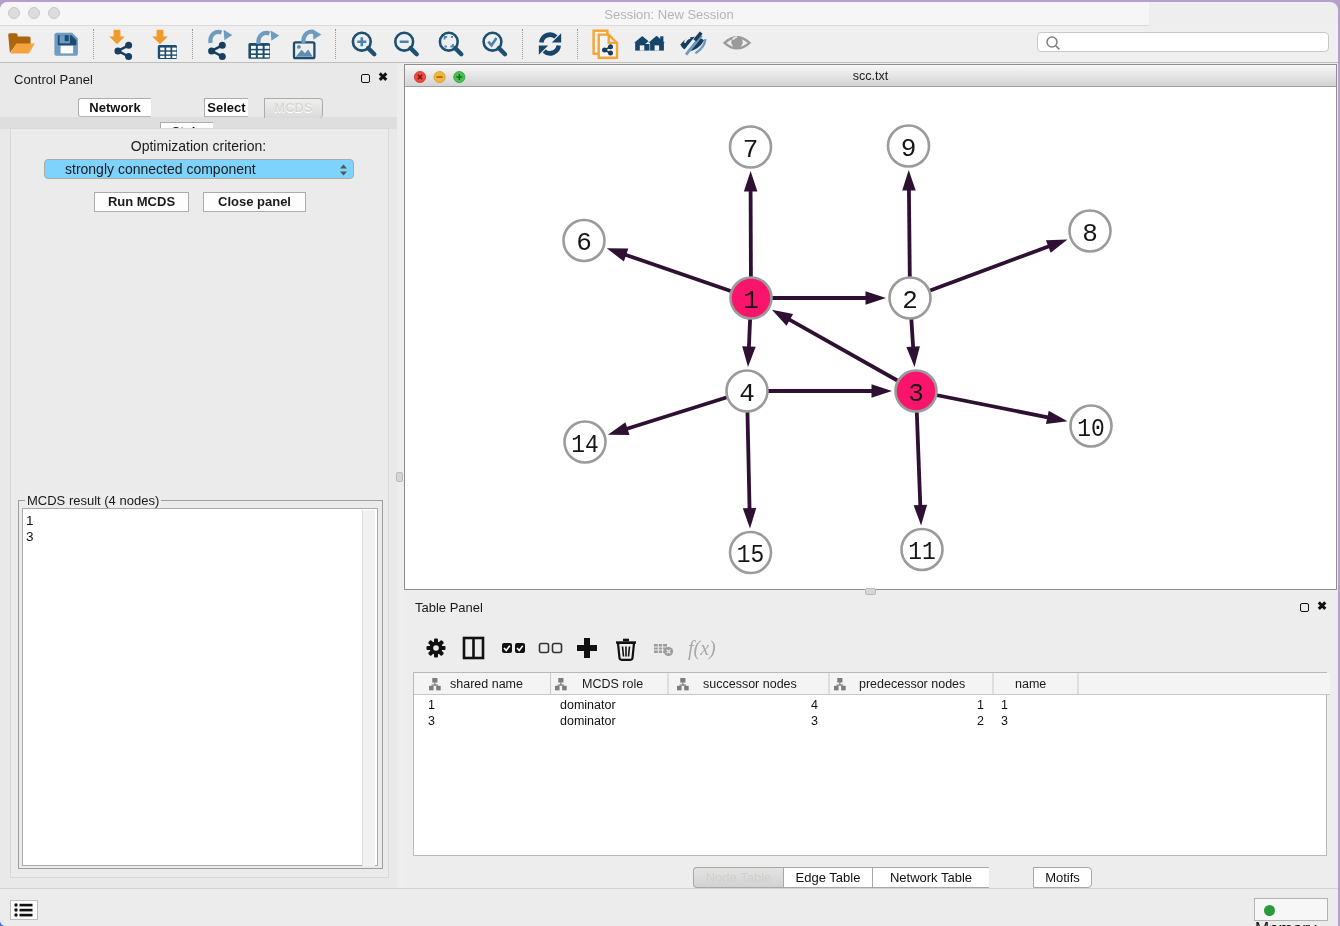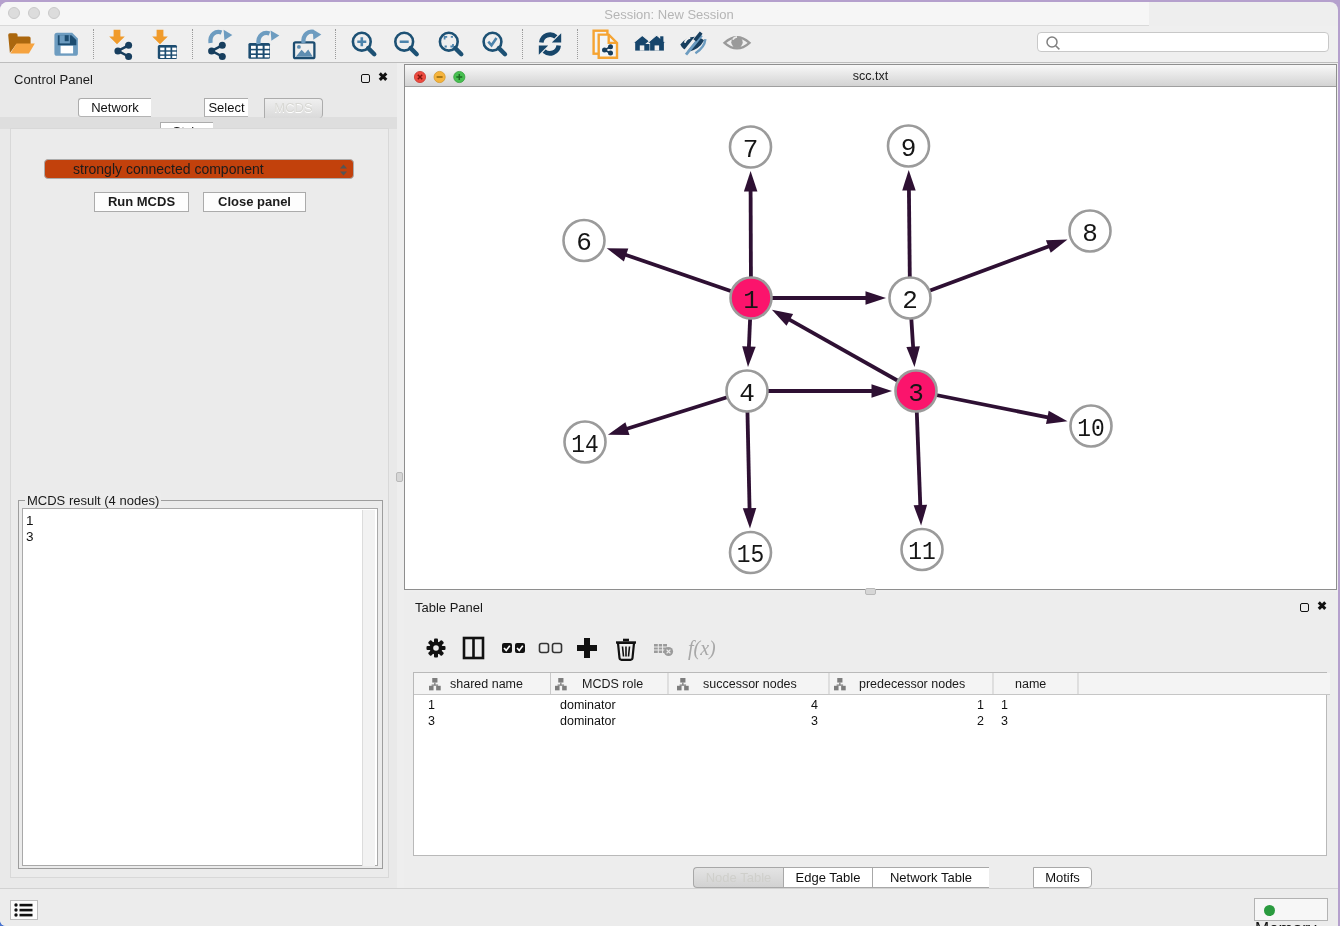--- a/index.html
+++ b/index.html
@@ -14,27 +14,27 @@
 
 #toolbar { position:absolute; left:0; top:24px; width:1338px; height:37px; background:#efefef; border-bottom:1px solid #bdbdbd; }
 .tbsep { position:absolute; top:3px; height:30px; width:0; border-left:1px dotted #9a9a9a; }
 #search { position:absolute; left:1037px; top:6px; width:292px; height:20px; background:#ffffff; border:1px solid #c8c8c8; border-radius:4px; }
 
 #cp { position:absolute; left:0; top:61px; width:397px; height:825px; background:#e9e9e9; }
 #cp-title { position:absolute; left:14px; top:9px; font-size:13px; color:#1a1a1a; }
 .float-ic { position:absolute; width:9px; height:9px; border:1.5px solid #111; border-radius:2px; background:transparent; }
 .x-ic { position:absolute; font-size:12px; font-weight:bold; color:#111; }
 .tabrow { position:absolute; height:20px; }
-.tab { position:absolute; top:0; height:19px; background:#fff; border:1px solid #acacac; border-right:none; border-bottom:1px solid #b4b4b4; font-size:13px; font-weight:400; color:#111; text-align:center; line-height:18px; }
+.tab { position:absolute; top:0; height:19px; background:#fff; border:1px solid #acacac; border-right:none; border-bottom:1px solid #b4b4b4; font-size:13px; font-weight:700; color:#111; text-align:center; line-height:18px; }
 .tab.first { border-radius:3px 0 0 3px; }
 .tab.sel { background:linear-gradient(#efefef,#dadada); color:#d8d8d4; border-right:1px solid #acacac; border-bottom:none; height:20px; border-radius:0 4px 4px 0; text-shadow:0 1px 0 #fff; }
 #cp-content { position:absolute; left:10px; top:65px; width:379px; height:750px; background:#ebebeb; border:1px solid #d8d8d8; }
 #cp-band { position:absolute; left:0; top:54px; width:397px; height:12px; background:#dedede; }
 #opt-label { position:absolute; left:0; top:75px; width:397px; text-align:center; font-size:14px; color:#1b1b1b; }
-#dropdown { position:absolute; left:44px; top:96px; width:310px; height:20px; background:#c2410c; border:1px solid #ababab; border-radius:4px; font-size:14px; color:#1b1b1b; line-height:19px; padding-left:28px; }
+#dropdown { position:absolute; left:44px; top:96px; width:310px; height:20px; background:#7dd3fc; border:1px solid #ababab; border-radius:4px; font-size:14px; color:#1b1b1b; line-height:19px; padding-left:20px; }
 .btn { position:absolute; top:129px; height:20px; background:#fdfdfd; border:1px solid #ababab; border-radius:0; font-size:13px; font-weight:700; color:#1b1b1b; text-align:center; line-height:18px; }
 
 #fs { position:absolute; left:18px; top:437px; width:365px; height:369px; border:1px solid #9d9d9d; }
 #fs-legend { position:absolute; left:6px; top:-8px; background:#ececec; font-size:13px; color:#1a1a1a; padding:0 2px; }
 #fs-text { position:absolute; left:3px; top:7px; width:356px; height:358px; background:#fff; border:1px solid #a9a9a9; font-size:13.5px; color:#111; line-height:16px; padding:4px 0 0 3px; }
 #fs-sb { position:absolute; right:2px; top:1px; width:13px; height:356px; background:#f2f2f2; border-left:1px solid #dcdcdc; }
 
 #nw { position:absolute; left:404px; top:62px; width:933px; height:526px; background:#fff; border:1px solid #8e8e8e; }
 #nw-titlebar { position:absolute; left:0; top:0; width:931px; height:22px; background:linear-gradient(#f8f8f8,#d3d3d3); border-bottom:1px solid #9f9f9f; }
 #nw-title { position:absolute; width:100%; text-align:center; top:4px; font-size:12.5px; color:#1b1b1b; }
@@ -200,20 +200,21 @@
     <div class="float-ic" style="left:361px; top:11px;"></div>
     <div class="x-ic" style="left:378px; top:7px;">✖</div>
     <div id="cp-band"></div>
     <div class="tabrow" style="left:78px; top:35px;">
       <div class="tab first" style="left:0; width:73px;">Network</div>
       <div class="tab" style="left:82px; width:53px;margin-top:24px;">Style</div>
       <div class="tab" style="left:126px; width:44px;">Select</div>
       <div class="tab sel" style="left:186px; width:59px;">MCDS</div>
     </div>
     <div id="cp-content"></div>
+    <div id="opt-label">Optimization criterion:</div>
     <div id="dropdown">strongly connected component
       <svg width="9" height="12" viewBox="0 0 9 12" style="position:absolute; right:5px; top:4px;">
         <path d="M1 4.5 L4.5 0.5 L8 4.5 Z M1 7.5 L4.5 11.5 L8 7.5 Z" fill="#555"></path>
       </svg>
     </div>
     <div class="btn" style="left:94px; width:95px;">Run MCDS</div>
     <div class="btn" style="left:203px; width:103px;">Close panel</div>
     <div id="fs">
       <div id="fs-legend">MCDS result (4 nodes)</div>
       <div id="fs-text">1<br>3<div id="fs-sb"></div></div>

